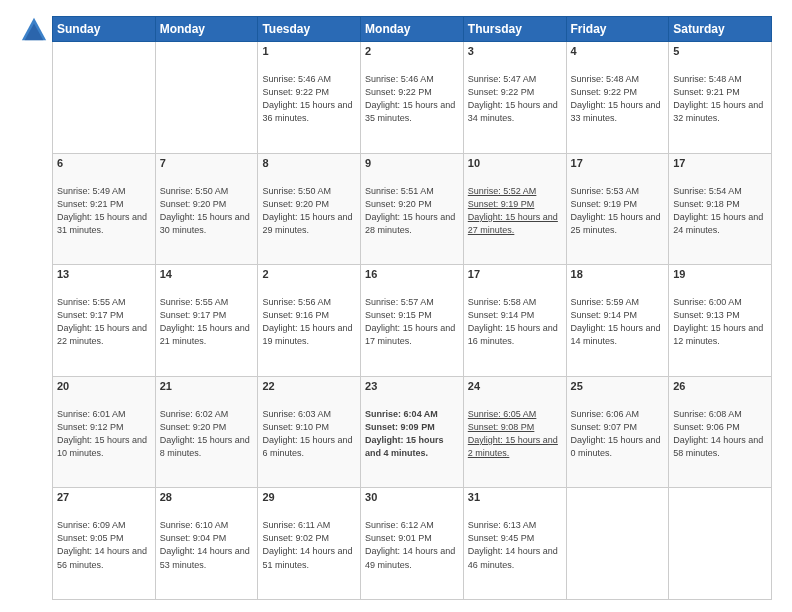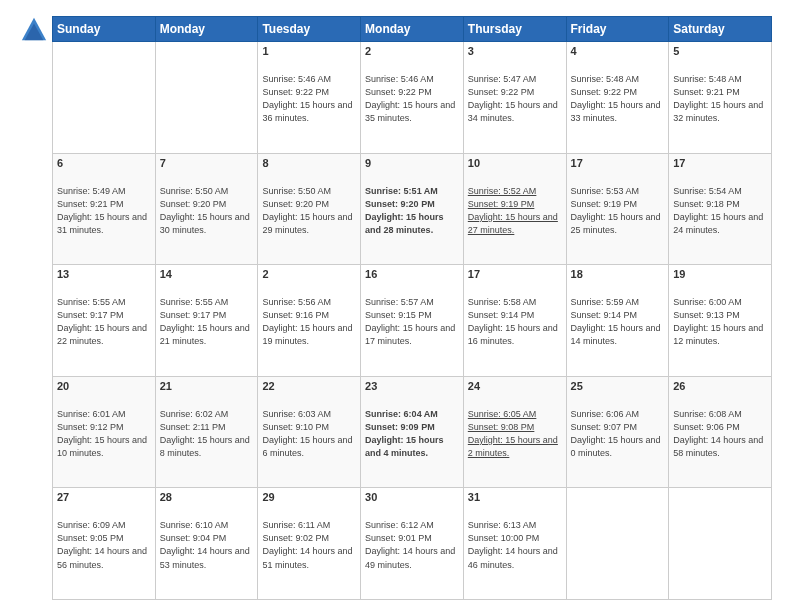--- a/index.html
+++ b/index.html
@@ -180,21 +180,21 @@
 Daylight: 15 hours and 30 minutes.</div>
           </td>
           <td>
             <span class="day-num">8</span>
             <div class="day-info" style="white-space: pre-line;">Sunrise: 5:50 AM
 Sunset: 9:20 PM
 Daylight: 15 hours and 29 minutes.</div>
           </td>
           <td>
             <span class="day-num">9</span>
-            <div class="day-info" style="white-space: pre-line; font-weight: bold;">Sunrise: 5:51 AM
+            <div class="day-info" style="white-space: pre-line;">Sunrise: 5:51 AM
 Sunset: 9:20 PM
 Daylight: 15 hours and 28 minutes.</div>
           </td>
           <td>
             <span class="day-num">10</span>
             <div class="day-info" style="white-space: pre-line; text-decoration: underline;">Sunrise: 5:52 AM
 Sunset: 9:19 PM
 Daylight: 15 hours and 27 minutes.</div>
           </td>
           <td>
@@ -257,21 +257,21 @@
         <tr>
           <td>
             <span class="day-num">20</span>
             <div class="day-info" style="white-space: pre-line;">Sunrise: 6:01 AM
 Sunset: 9:12 PM
 Daylight: 15 hours and 10 minutes.</div>
           </td>
           <td>
             <span class="day-num">21</span>
             <div class="day-info" style="white-space: pre-line;">Sunrise: 6:02 AM
-Sunset: 2:11 PM
+Sunset: 9:20 PM
 Daylight: 15 hours and 8 minutes.</div>
           </td>
           <td>
             <span class="day-num">22</span>
             <div class="day-info" style="white-space: pre-line;">Sunrise: 6:03 AM
 Sunset: 9:10 PM
 Daylight: 15 hours and 6 minutes.</div>
           </td>
           <td>
             <span class="day-num">23</span>
@@ -319,21 +319,21 @@
           </td>
           <td>
             <span class="day-num">30</span>
             <div class="day-info" style="white-space: pre-line;">Sunrise: 6:12 AM
 Sunset: 9:01 PM
 Daylight: 14 hours and 49 minutes.</div>
           </td>
           <td>
             <span class="day-num">31</span>
             <div class="day-info" style="white-space: pre-line;">Sunrise: 6:13 AM
-Sunset: 10:00 PM
+Sunset: 9:45 PM
 Daylight: 14 hours and 46 minutes.</div>
           </td>
           <td class="empty-cell"></td>
           <td class="empty-cell"></td>
         </tr>
       </tbody>
   </table>
 </div>
 
 </body></html>

